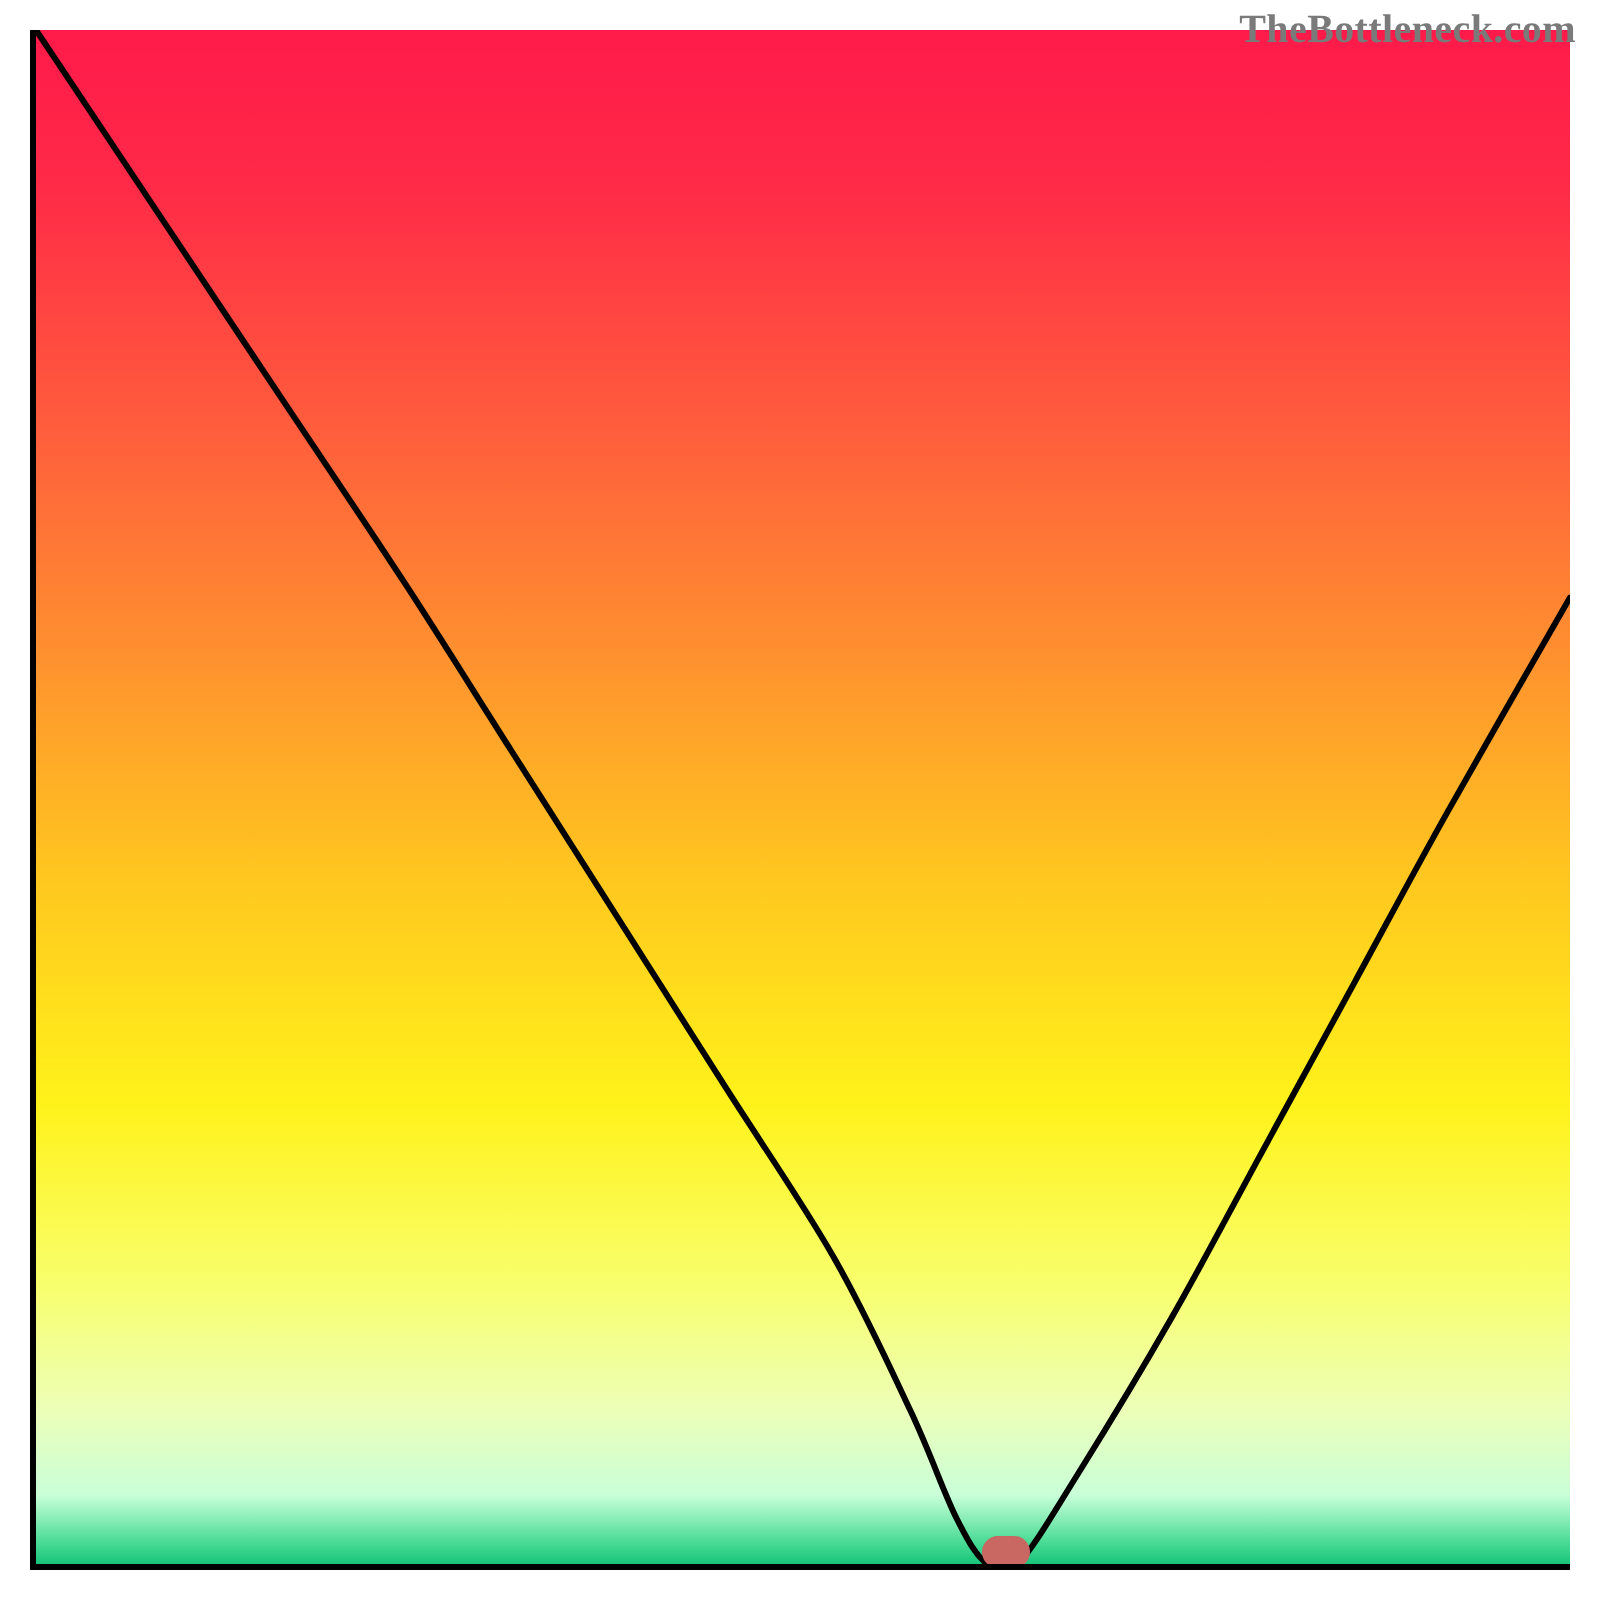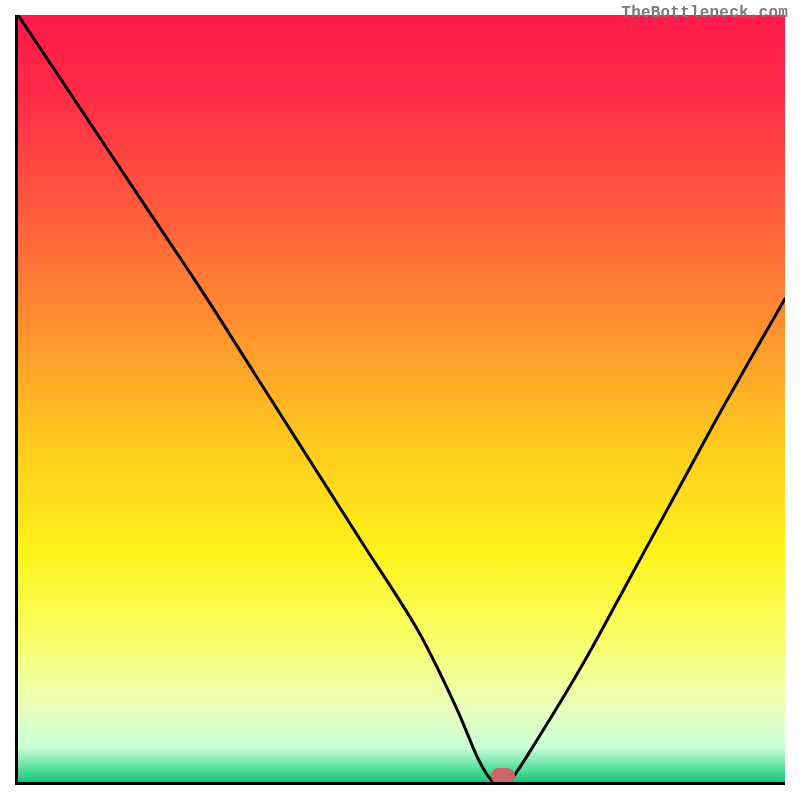--- a/index.html
+++ b/index.html
@@ -16,22 +16,22 @@
     width: 770px;
     height: 770px;
     border-left: 3px solid #000;
     border-bottom: 3px solid #000;
     overflow: hidden;
   }
   .watermark {
     position: absolute;
     top: 4px;
     right: 12px;
-    font-family: Liberation Mono, monospace;
-    font-size: 16px;
+    font-family: Liberation Serif, serif;
+    font-size: 20px;
     font-weight: 600;
     color: #7a7a7a;
     letter-spacing: 0.2px;
     z-index: 10;
   }
   svg.bg {
     position: absolute;
     inset: 0;
     width: 100%;
     height: 100%;

